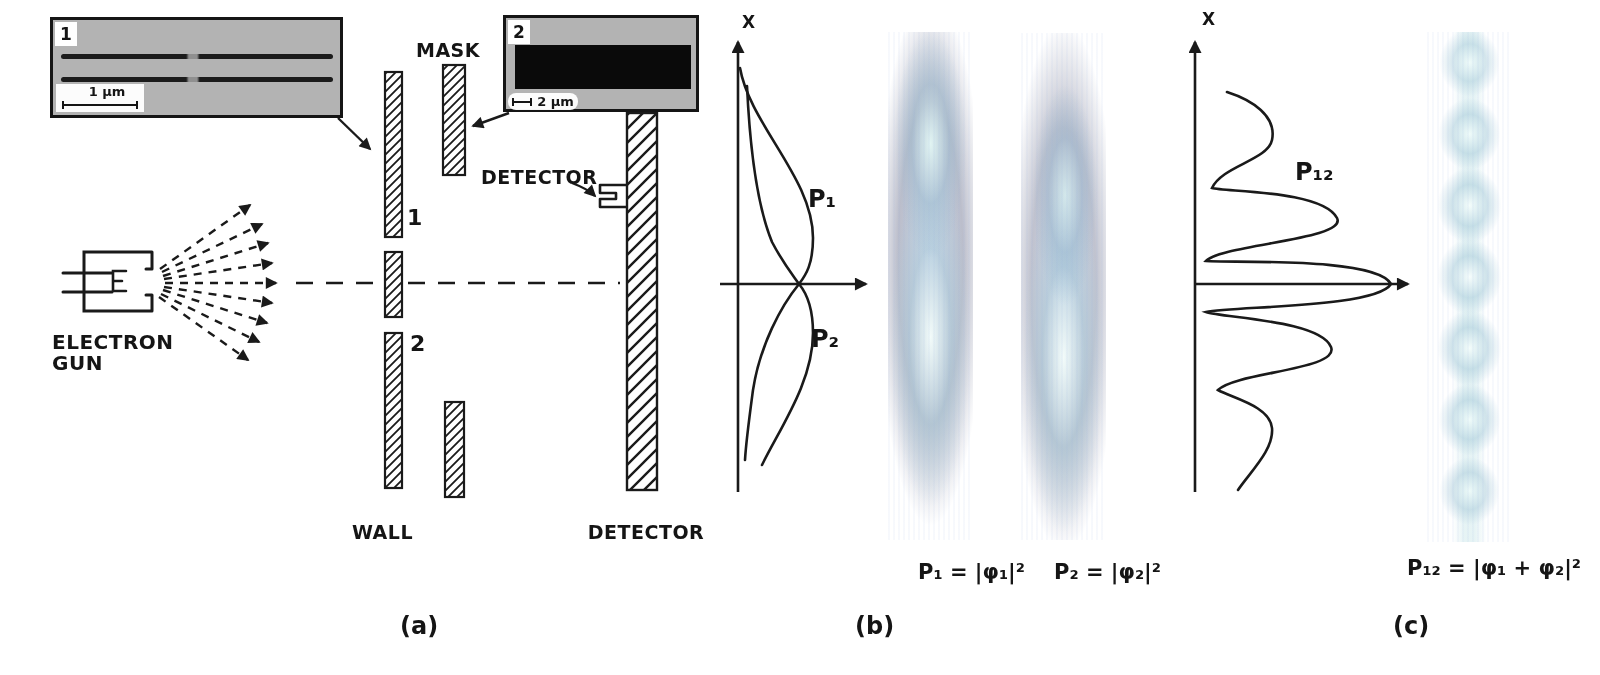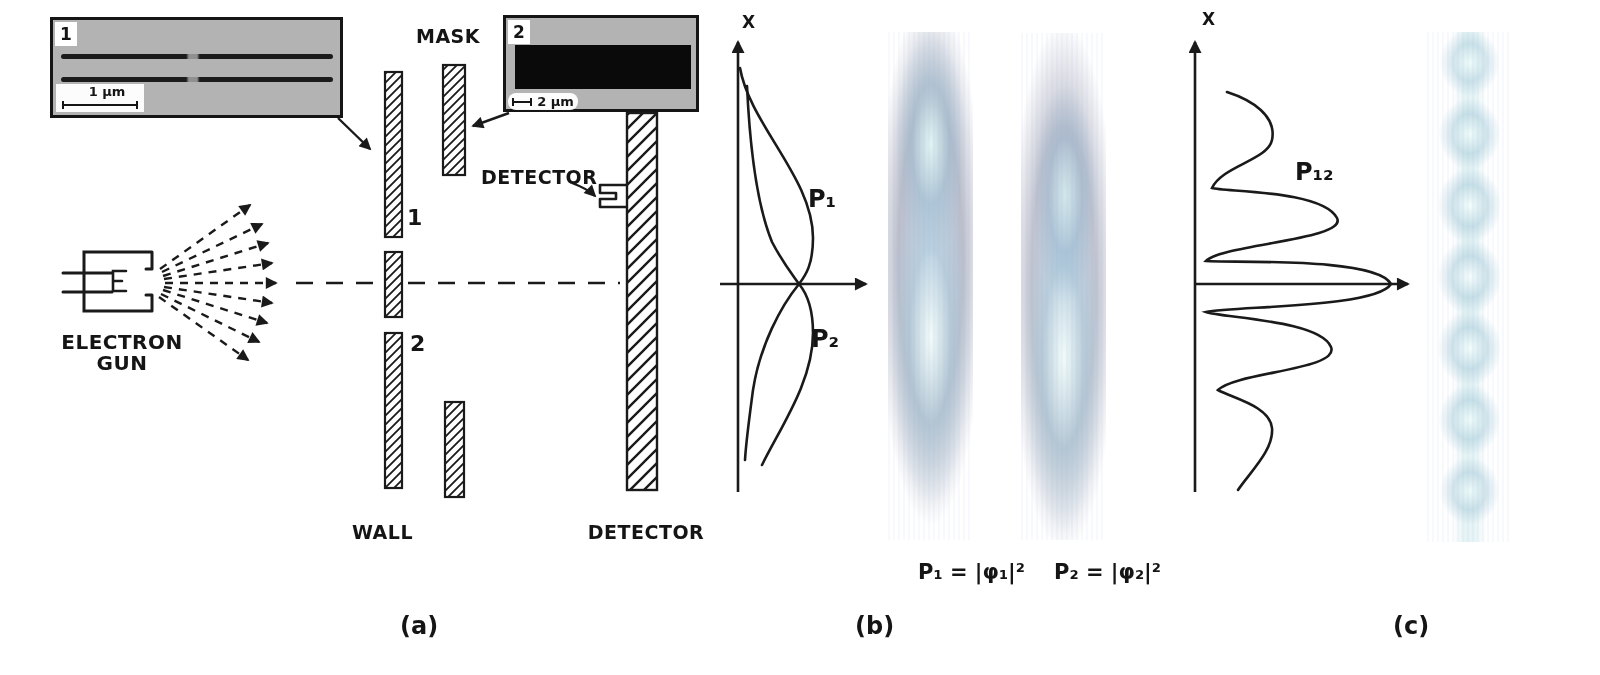--- a/index.html
+++ b/index.html
@@ -5,21 +5,21 @@
   html,body{margin:0;padding:0;background:#ffffff;}
   #stage{
     position:relative;width:1600px;height:675px;background:#ffffff;overflow:hidden;
     font-family:"DejaVu Sans","Liberation Sans",sans-serif;color:#151515;
   }
   svg{position:absolute;left:0;top:0;}
   .lbl{position:absolute;font-weight:bold;color:#151515;white-space:nowrap;}
   .cap{font-size:24px;}
   .small-x{font-size:17px;}
   .name{font-size:19px;letter-spacing:0.5px;}
-  .gun{white-space:pre-line;text-align:center;font-size:20px;line-height:21px;letter-spacing:0.5px;}
+  .gun{white-space:pre-line;font-size:20px;line-height:21px;letter-spacing:0.5px;}
   .slitnum{font-size:22px;}
   .curvelbl{font-size:24px;}
   .formula{font-size:21px;text-align:center;margin-left:32px;}
   
   .inset{position:absolute;background:#b3b3b3;border:3px solid #151515;box-sizing:border-box;}
   .tagbox{position:absolute;left:2px;top:2px;width:22px;height:24px;background:#ffffff;
           font-weight:bold;font-size:17px;text-align:center;line-height:24px;}
   .slitline{position:absolute;left:8px;width:272px;height:5px;border-radius:3px;
             background:linear-gradient(90deg,#1b1b1b 0 46%,#909090 47% 50%,#1b1b1b 51% 100%);}
   .maskrect{position:absolute;left:9px;top:27px;width:176px;height:44px;background:#0a0a0a;}
@@ -135,21 +135,21 @@
 
   <div class="inset" style="left:503px;top:15px;width:196px;height:97px;">
     <div class="tagbox">2</div>
     <div class="maskrect"></div>
     <div class="scalebox" style="left:2px;top:75px;width:70px;height:17px;flex-direction:row;border-radius:8px;">
       <div class="sbar" style="width:20px;"></div>
       <span class="scl-txt">2 μm</span>
     </div>
   </div>
 
-  <div class="lbl name" style="left:416px;top:25px;">MASK</div>
+  <div class="lbl name" style="left:416px;top:39px;">MASK</div>
   <div class="lbl name" style="left:481px;top:166px;">DETECTOR</div>
   <div class="lbl gun" style="left:52px;top:332px;width:140px;">ELECTRON
 GUN</div>
   <div class="lbl slitnum" style="left:407px;top:205px;">1</div>
   <div class="lbl slitnum" style="left:410px;top:331px;">2</div>
   <div class="lbl name" style="left:352px;top:521px;width:76px;text-align:left;">WALL</div>
   <div class="lbl name" style="left:584px;top:521px;width:124px;text-align:center;">DETECTOR</div>
   <div class="lbl cap" style="left:400px;top:612px;">(a)</div>
 
   <div class="lbl small-x" style="left:742px;top:12px;">X</div>
@@ -161,15 +161,16 @@
 
   <div class="lbl formula" style="left:886px;top:560px;width:105px;">P₁ = |φ₁|²</div>
   <div class="lbl formula" style="left:1018px;top:560px;width:115px;">P₂ = |φ₂|²</div>
   <div class="lbl cap" style="left:855px;top:612px;">(b)</div>
 
   <div class="lbl small-x" style="left:1202px;top:9px;">X</div>
   <div class="lbl curvelbl" style="left:1295px;top:158px;">P₁₂</div>
 
   <div class="strip strip-c" style="left:1427px;top:32px;width:85px;height:510px;"></div>
 
+  <div class="lbl formula" style="left:1372px;top:556px;width:180px;">P₁₂ = |φ₁ + φ₂|²</div>
   <div class="lbl cap" style="left:1393px;top:612px;">(c)</div>
 
 </div>
 
 </body></html>

